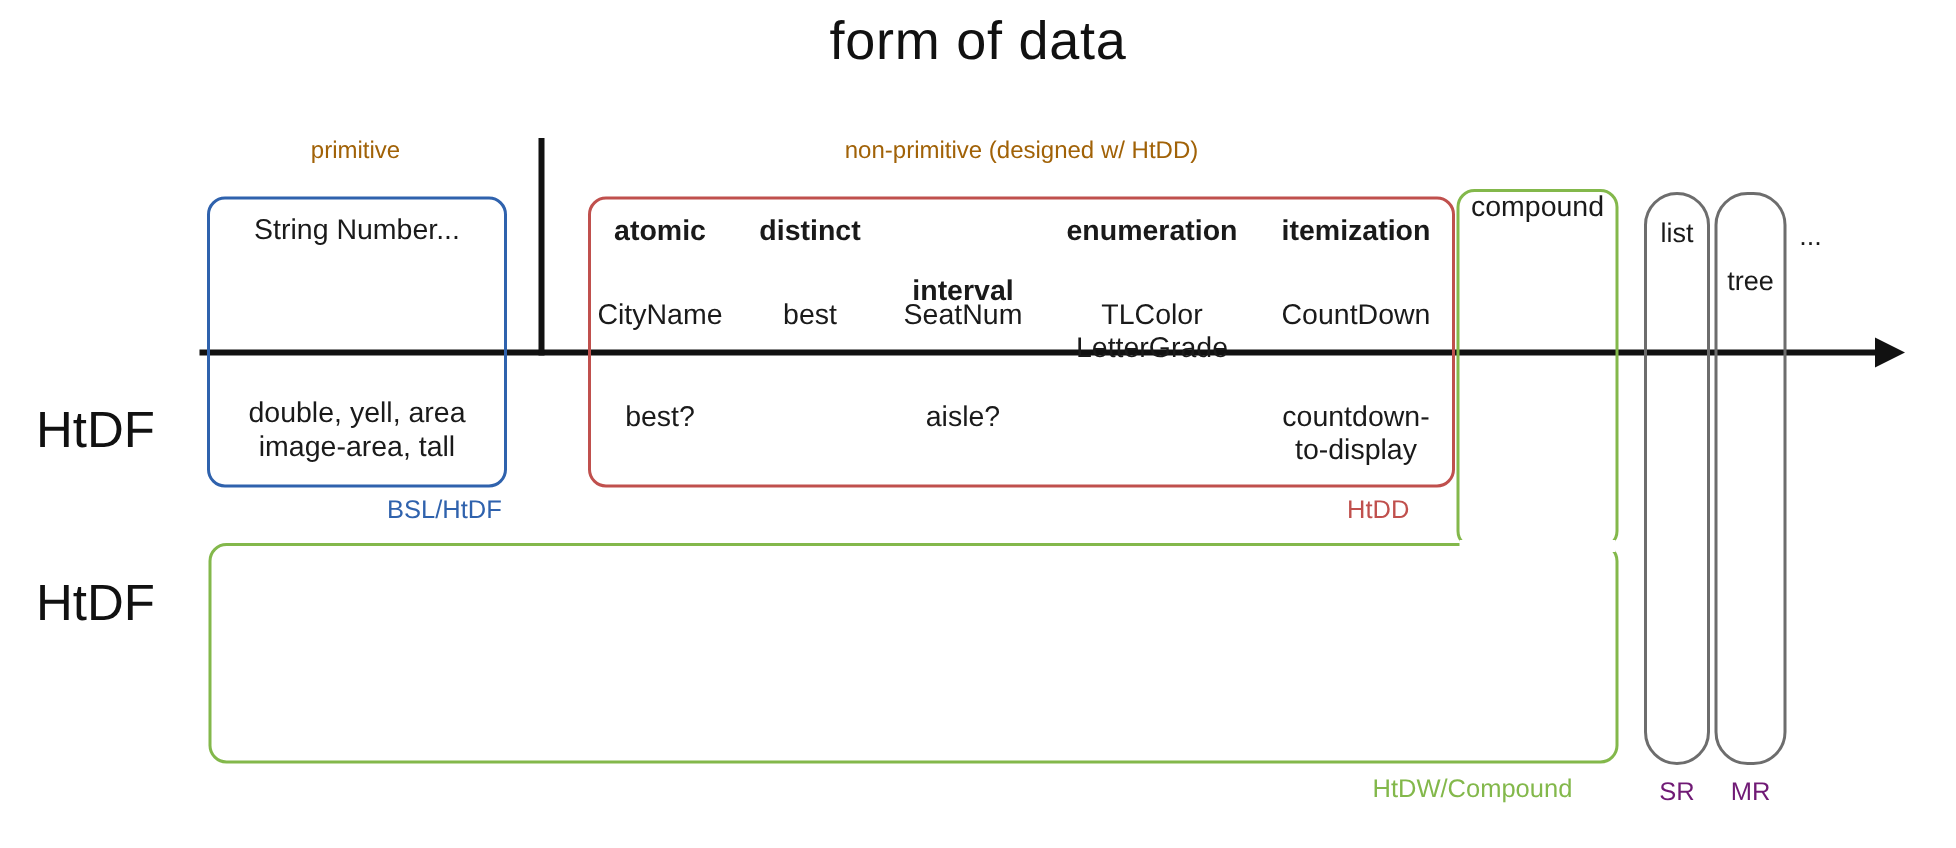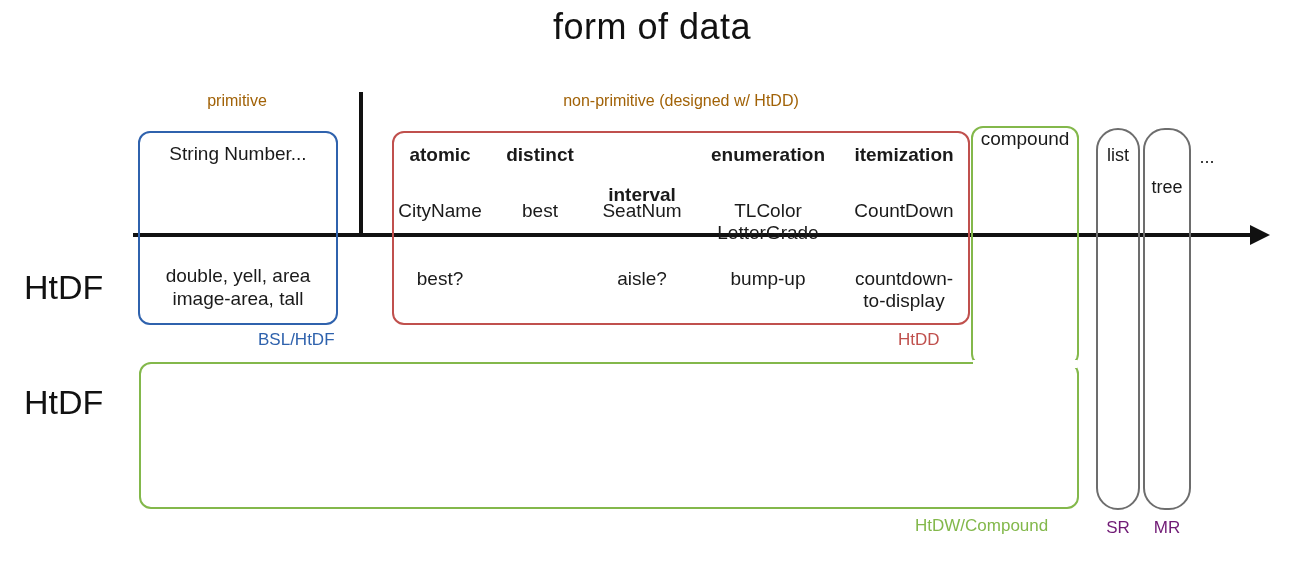--- a/index.html
+++ b/index.html
@@ -214,21 +214,20 @@
   <div class="cell hdd-ex" id="e-seatnum">SeatNum</div>
   <div class="cell hdd-ex" id="e-enum">
     <div class="muted">TLColor</div>
     <div>LetterGrade</div>
   </div>
   <div class="cell hdd-ex" id="e-countdown">CountDown</div>
 
   <div class="cell hdd-fn" id="f-best">best?</div>
   <div class="cell hdd-fn" id="f-aisle">aisle?</div>
   <div class="cell hdd-fn" id="f-enum">
-    <div>bump-up</div>
   </div>
   <div class="cell hdd-fn" id="f-countdown">
     <div>countdown-</div>
     <div>to-display</div>
   </div>
 
   <div class="cell" id="c-compound">compound</div>
   <div class="cell" id="c-list">list</div>
   <div class="cell" id="c-tree">tree</div>
   <div class="cell" id="c-ellipsis">...</div>

